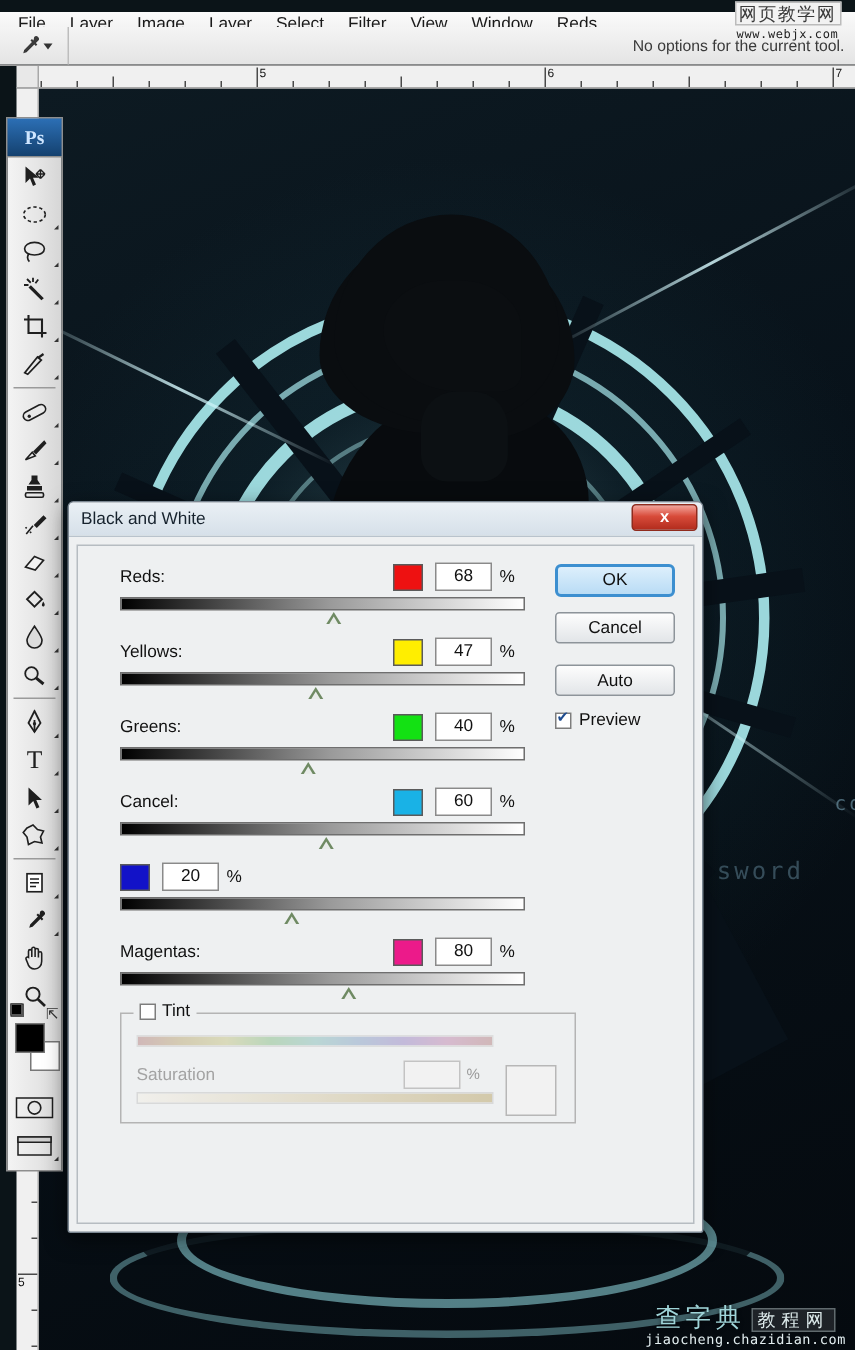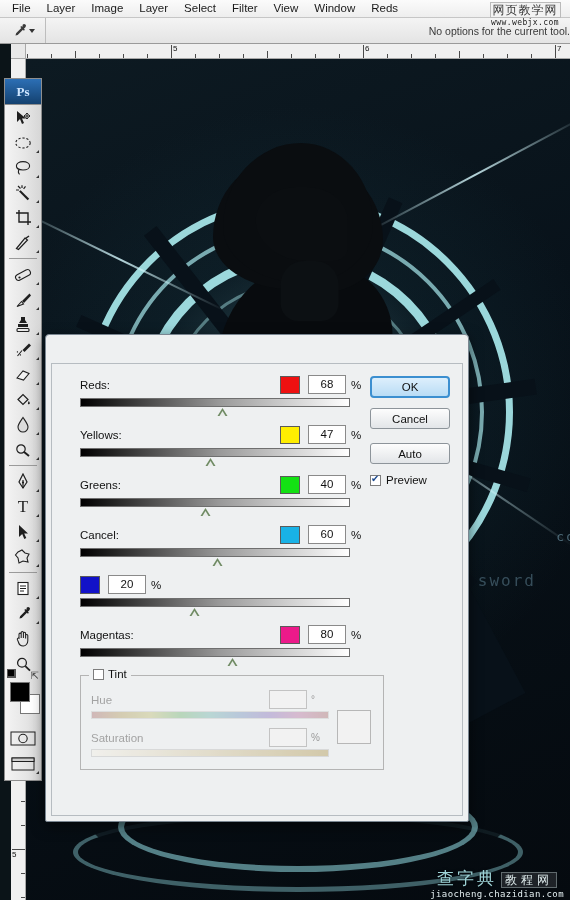--- a/index.html
+++ b/index.html
@@ -5,21 +5,21 @@
   * { box-sizing: border-box; }
   html, body { margin:0; padding:0; }
   body {
     width:570px; height:900px;
     font-family:"Liberation Sans", sans-serif;
     background:#0b1418; overflow:hidden; position:relative;
   }
 
   
   #menubar{
-    position:absolute; left:0; top:0; width:570px; height:18px;
+    position:absolute; left:0; top:8px; width:570px; height:18px;
     background:linear-gradient(#fbfbfb,#eeeeee);
     border-bottom:1px solid #c6c6c6;
     display:flex; align-items:center; padding-left:4px;
     z-index:30;
   }
   .menu-item{
     font-size:11.5px; color:#1a1a1a; padding:1px 8px;
     white-space:nowrap; line-height:15px;
   }
 
@@ -29,21 +29,21 @@
     background:linear-gradient(#f4f4f4,#e4e4e4);
     border-bottom:1px solid #9a9a9a;
     display:flex; align-items:center; z-index:30;
   }
   #opt-tool-well{
     width:46px; height:100%; display:flex; align-items:center;
     justify-content:center; gap:2px;
     border-right:1px solid #bdbdbd;
   }
   #opt-notice{
-    margin-left:auto; padding-right:0;
+    margin-left:auto; padding-right:7px;
     font-size:10.5px; color:#3a3a3a; white-space:nowrap;
   }
 
   
   #wm-top{
     position:absolute; right:2px; top:0px; z-index:40;
     width:86px; text-align:center; pointer-events:none;
   }
   #wm-top .cn{
     font-size:12px; color:#3a3a3a; letter-spacing:1px;
@@ -257,21 +257,21 @@
     width:16px; height:16px; display:flex; flex-direction:column;
     justify-content:center; gap:2px; cursor:pointer;
   }
   #preset-menu-btn i{ display:block; height:2px; background:#444; }
   #preset-menu-btn i:nth-child(1){ width:13px; }
   #preset-menu-btn i:nth-child(2){ width:11px; }
   #preset-menu-btn i:nth-child(3){ width:9px; }
 
   .sl-block{ margin-bottom:9px; }
   .sl-head{ display:flex; align-items:center; height:21px; }
-  .sl-name{ width:200px; font-size:11.5px; }
+  .sl-name{ width:182px; font-size:11.5px; }
   .sl-chip{ width:20px; height:18px; border:1px solid #5a5a5a; }
   .sl-val{
     width:38px; height:19px; background:#fff; border:1px solid #8a8a8a;
     margin-left:8px; text-align:center; font-size:11.5px; line-height:17px;
   }
   .sl-pct{ margin-left:5px; font-size:11.5px; }
   .sl-track-wrap{ position:relative; height:17px; margin-top:3px; width:270px; }
   .sl-track{
     height:9px; width:270px;
     background:linear-gradient(90deg,#000,#9a9a9a 52%,#ffffff);
@@ -678,20 +678,24 @@
   <div class="tool">
     <svg width="26" height="16" viewBox="0 0 26 16">
       <rect x="2" y="2" width="22" height="12" fill="none" stroke="#1f1f1f" stroke-width="1"></rect>
       <rect x="2" y="2" width="22" height="3.5" fill="#cfcfcf" stroke="#1f1f1f" stroke-width="1"></rect>
     </svg>
     <span class="corner"></span>
   </div>
 </div>
 
 <div id="dialog">
+  <div id="dlg-title">
+    <span id="dlg-title-text">Black and White</span>
+    <div id="dlg-close">x</div>
+  </div>
 
   <div id="dlg-body">
     <div id="dlg-inner">
 
 
       <div class="sl-block">
         <div class="sl-head">
           <span class="sl-name">Reds:</span>
           <span class="sl-chip" style="background:#ee1111"></span>
           <span class="sl-val">68</span>
@@ -766,25 +770,20 @@
           <div class="sl-thumb" style="left:56.5%"></div>
         </div>
       </div>
 
       <div id="tint-group">
         <div id="tint-legend">
           <span class="cbox"></span>
           <span>Tint</span>
         </div>
 
-        <div class="tint-row">
-          <span class="tint-lbl">Hue</span>
-          <span class="tint-box"></span>
-          <span class="tint-unit">°</span>
-        </div>
         <div class="hue-bar"></div>
 
         <div class="tint-row">
           <span class="tint-lbl">Saturation</span>
           <span class="tint-box"></span>
           <span class="tint-unit">%</span>
         </div>
         <div class="sat-bar"></div>
 
         <div id="tint-swatch"></div>

